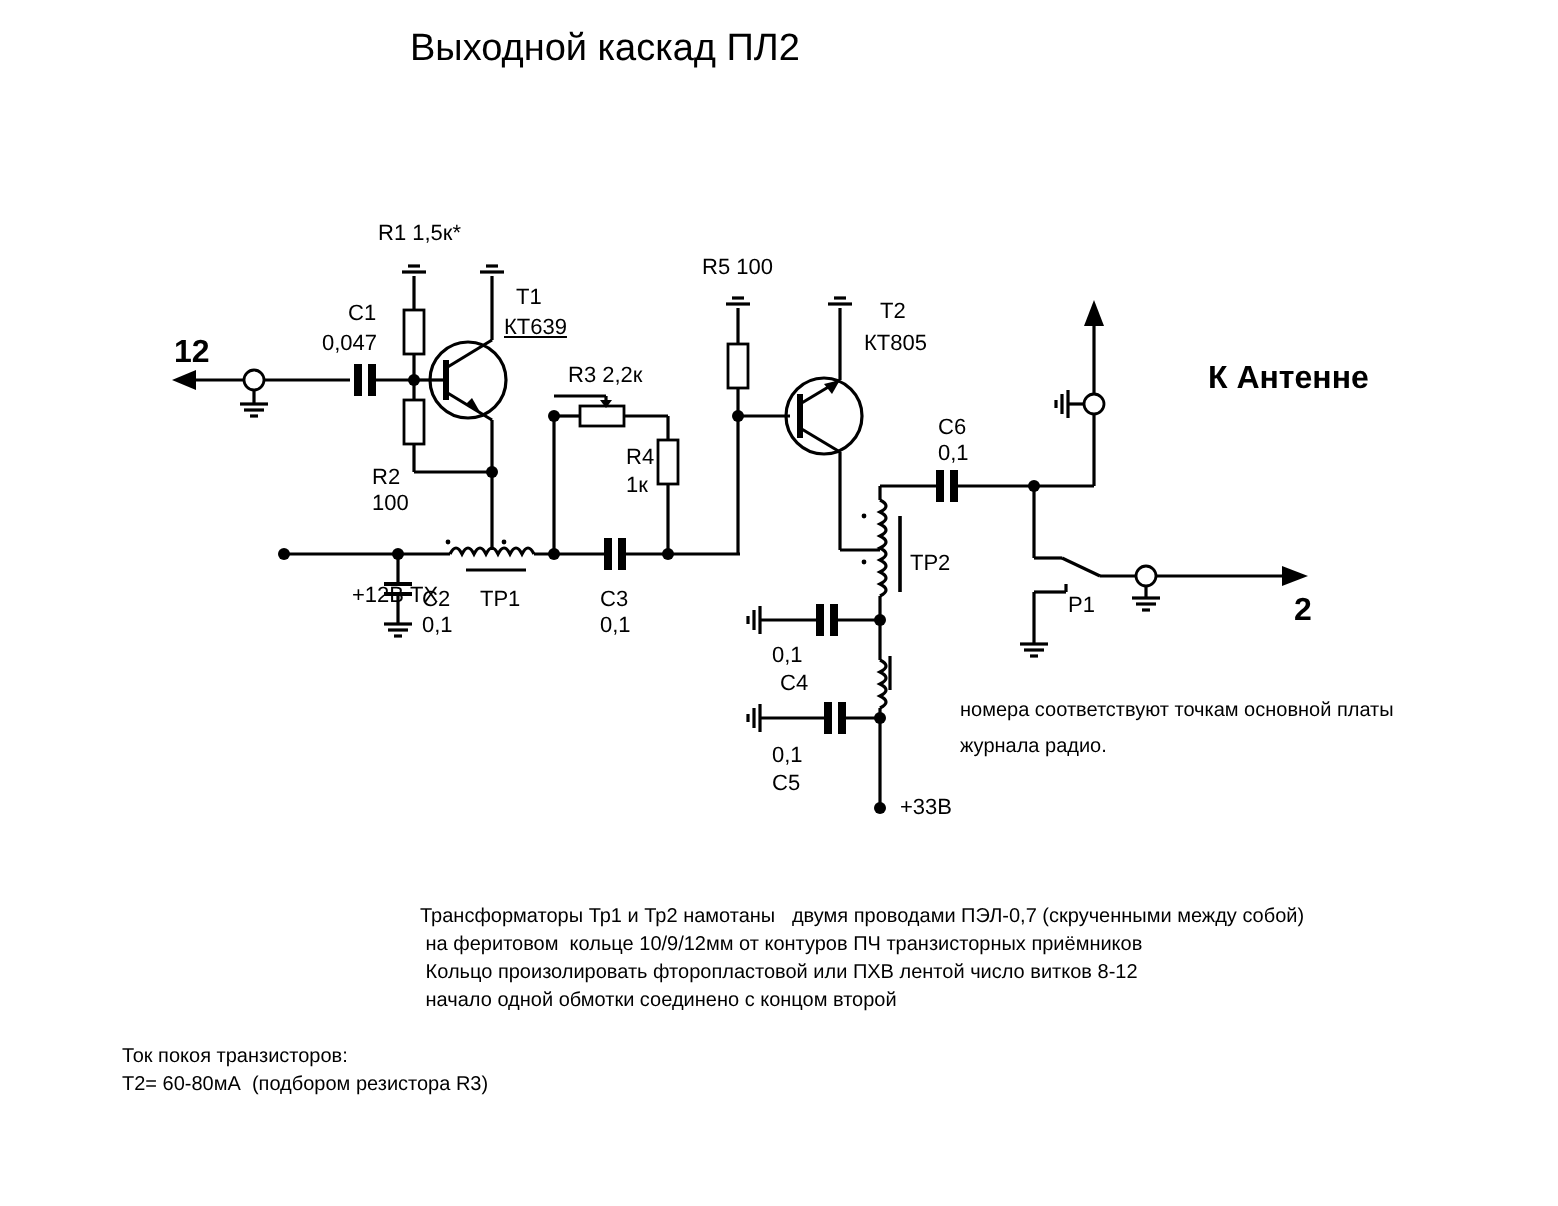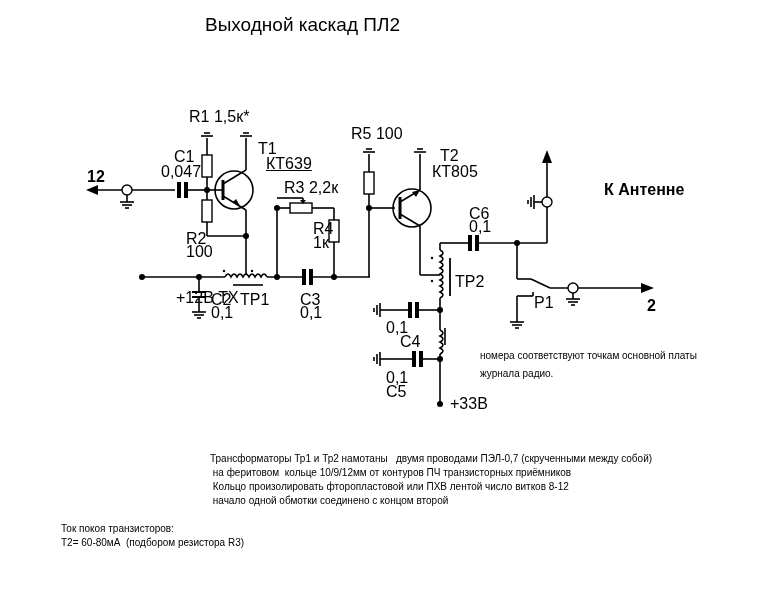--- a/index.html
+++ b/index.html
@@ -1,20 +1,20 @@
 <!DOCTYPE html>
 <html><head>
 <meta charset="utf-8">
 <style>
   html, body { margin: 0; padding: 0; background: #ffffff; }
   body { width: 779px; height: 603px; position: relative; overflow: hidden;
          font-family: "Liberation Sans", sans-serif; color: #000; }
   .abs { position: absolute; white-space: nowrap; }
   .title { font-size: 19px; left: 205px; top: 14px; }
-  .lbl { font-size: 16px; line-height: 12px; }
+  .lbl { font-size: 11px; line-height: 12px; }
   .blbl { font-size: 16px; font-weight: bold; }
   .note { font-size: 10px; line-height: 14px; }
   svg { position: absolute; left: 0; top: 0; }
   svg .w { stroke: #000; stroke-width: 1.6; fill: none; }
   svg .f { fill: #000; stroke: none; }
   svg .box { stroke: #000; stroke-width: 1.4; fill: #fff; }
 </style>
 </head>
 <body>
 
@@ -219,37 +219,37 @@
     <circle class="f" cx="440" cy="404" r="3"></circle>
   </g>
 </svg>
 
 <div class="abs lbl" style="left:189px;top:111px;">R1 1,5к*</div>
 <div class="abs lbl" style="left:174px;top:151px;">C1</div>
 <div class="abs lbl" style="left:161px;top:166px;">0,047</div>
 <div class="abs lbl" style="left:186px;top:233px;">R2</div>
 <div class="abs lbl" style="left:186px;top:246px;">100</div>
 <div class="abs lbl" style="left:258px;top:143px;">T1</div>
-<div class="abs lbl" style="left:266px;top:158px;text-decoration:underline;">КТ639</div>
+<div class="abs lbl" style="left:252px;top:158px;text-decoration:underline;">КТ639</div>
 <div class="abs lbl" style="left:284px;top:182px;">R3  2,2к</div>
 <div class="abs lbl" style="left:313px;top:223px;">R4</div>
 <div class="abs lbl" style="left:313px;top:237px;">1к</div>
 <div class="abs lbl" style="left:351px;top:128px;">R5  100</div>
 <div class="abs lbl" style="left:440px;top:150px;">T2</div>
 <div class="abs lbl" style="left:432px;top:166px;">КТ805</div>
 <div class="abs lbl" style="left:469px;top:208px;">C6</div>
 <div class="abs lbl" style="left:469px;top:221px;">0,1</div>
 <div class="abs lbl" style="left:211px;top:294px;">C2</div>
 <div class="abs lbl" style="left:211px;top:307px;">0,1</div>
 <div class="abs lbl" style="left:240px;top:294px;">TP1</div>
 <div class="abs lbl" style="left:300px;top:294px;">C3</div>
 <div class="abs lbl" style="left:300px;top:307px;">0,1</div>
 <div class="abs lbl" style="left:455px;top:276px;">TP2</div>
 <div class="abs lbl" style="left:386px;top:322px;">0,1</div>
-<div class="abs lbl" style="left:400px;top:336px;">C4</div>
+<div class="abs lbl" style="left:390px;top:336px;">C4</div>
 <div class="abs lbl" style="left:386px;top:372px;">0,1</div>
 <div class="abs lbl" style="left:386px;top:386px;">C5</div>
 <div class="abs lbl" style="left:534px;top:297px;text-align:right;">P1</div>
 
 <div class="abs blbl" style="left:87px;top:168px;">12</div>
 <div class="abs blbl" style="left:647px;top:297px;">2</div>
 <div class="abs lbl" style="left:132px;top:292px;margin-left:44px;">+12В ТХ</div>
 <div class="abs lbl" style="left:450px;top:398px;">+33В</div>
 <div class="abs blbl" style="left:568px;top:181px;padding-left:36px;">К Антенне</div>
 

